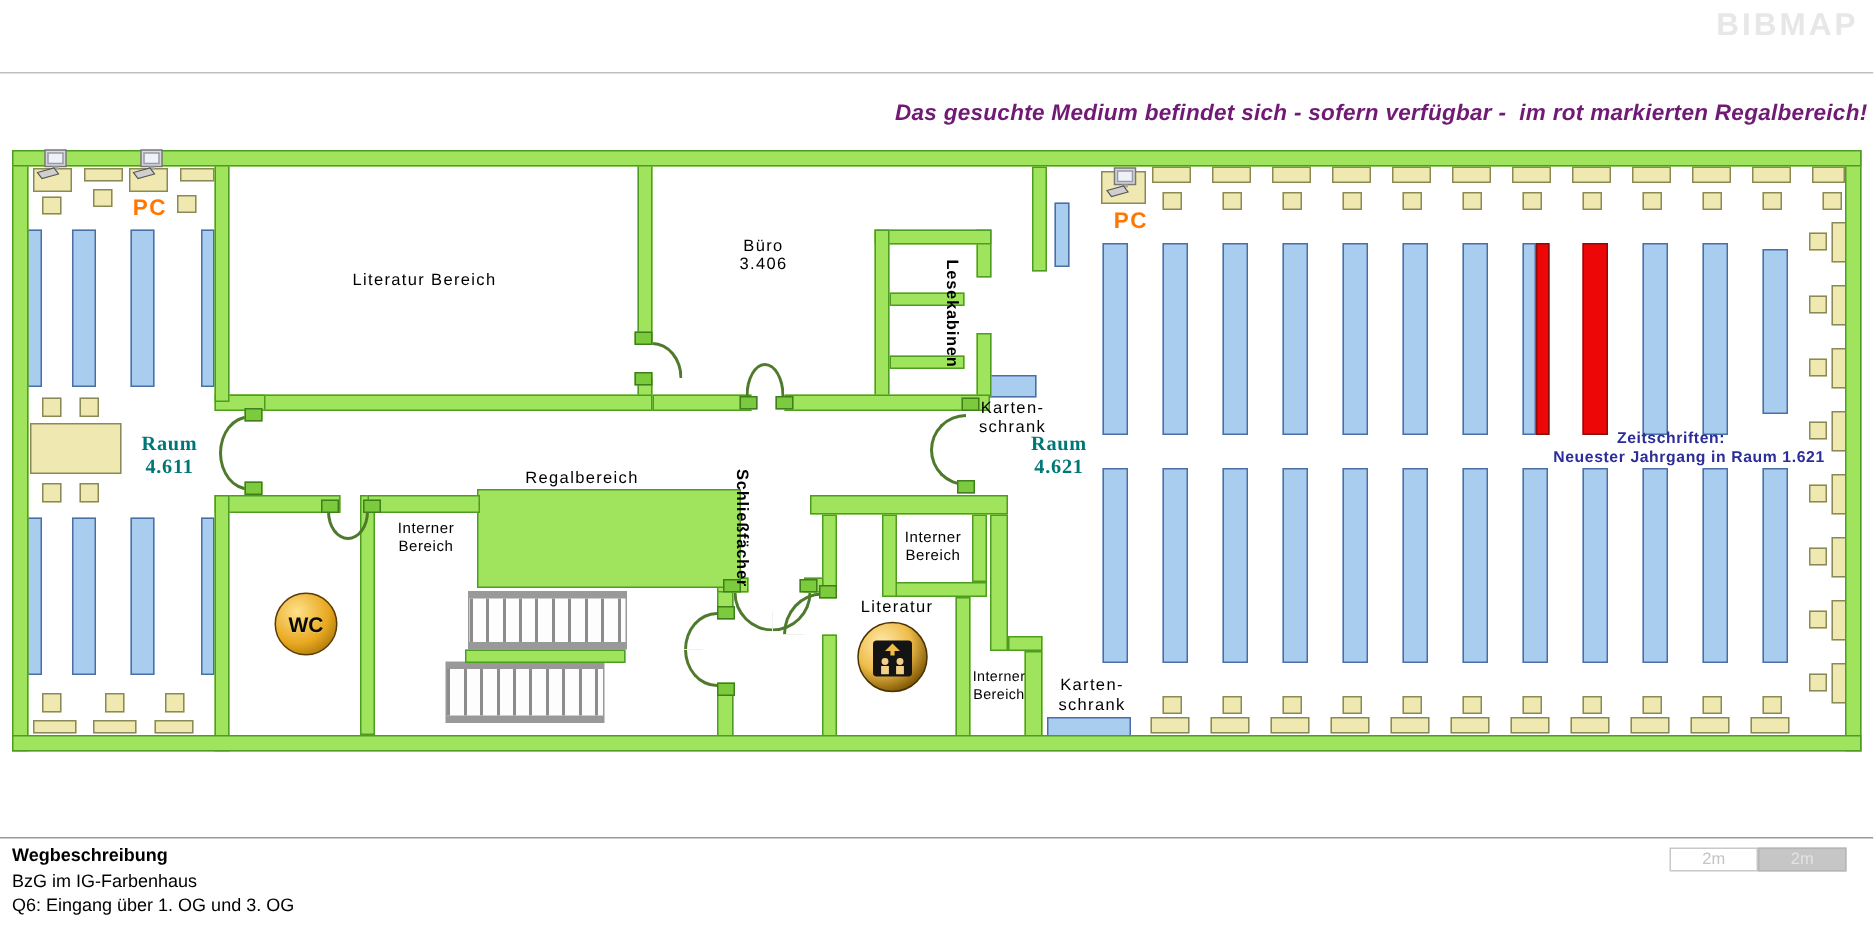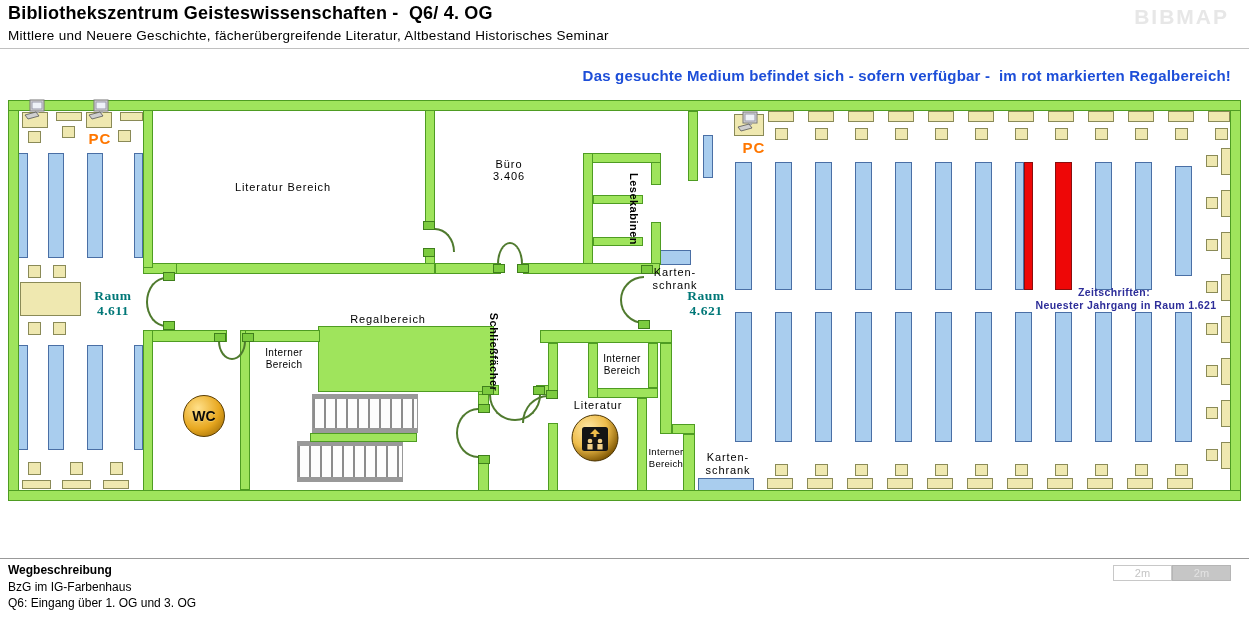--- a/index.html
+++ b/index.html
@@ -1,24 +1,24 @@
 <!DOCTYPE html>
 <html><head>
 <meta charset="utf-8">
 <style>
   html,body{margin:0;padding:0;background:#fff;}
   .page{position:relative;width:1249px;height:618px;background:#fff;
         font-family:"Liberation Sans",sans-serif;overflow:hidden;}
   .title{position:absolute;left:8px;top:3px;font-size:18px;font-weight:bold;letter-spacing:.2px;color:#000;white-space:pre;}
   .subtitle{position:absolute;left:8px;top:28px;font-size:13.5px;letter-spacing:.3px;color:#000;white-space:pre;}
-  .logo{position:absolute;right:20px;top:5px;font-size:21px;font-weight:bold;color:#e7e7e7;letter-spacing:2px;}
+  .logo{position:absolute;right:10px;top:5px;font-size:21px;font-weight:bold;color:#e7e7e7;letter-spacing:2px;}
   .divider{position:absolute;left:0;width:1249px;height:1px;background:#c0c0c0;}
   .top-divider{top:48px;}
   .bottom-divider{top:558px;background:#999;}
-  .notice{position:absolute;right:18px;top:67px;font-size:15px;font-weight:bold;color:#1d4ed8;letter-spacing:.2px;white-space:pre;}
+  .notice{position:absolute;right:4px;top:67px;font-size:15px;font-weight:bold;color:#701a75;letter-spacing:.2px;white-space:pre;font-style:italic;}
 
   
   .wall{position:absolute;background:#9FE45C;border:1px solid #4E9C22;box-sizing:border-box;}
   .hinge{position:absolute;width:12px;height:9px;background:#7CCB3F;border:1px solid #3F7F1C;box-sizing:border-box;z-index:2;}
   .arc{position:absolute;box-sizing:border-box;z-index:1;}
   .shelf{position:absolute;background:#A9CDEE;border:1px solid #4A6FA5;box-sizing:border-box;}
   .shelf-red{position:absolute;background:#EE0707;border:1px solid #8a0e0e;box-sizing:border-box;}
   .furn{position:absolute;background:#EFE8B0;border:1px solid #8A8A57;box-sizing:border-box;}
   .locker{position:absolute;background:#9a9a9a;border:1px solid #555;box-sizing:border-box;}
   .stairs{position:absolute;border-top:5px solid #999;border-bottom:5px solid #999;
@@ -54,22 +54,20 @@
   .scale-seg{position:absolute;top:565px;width:57px;height:14px;font-size:11px;line-height:14px;
              text-align:center;box-sizing:content-box;z-index:5;}
   .scale-left{left:1113px;background:#fff;border:1px solid #c8c8c8;color:#c4c4c4;}
   .scale-right{left:1172px;background:#c6c6c6;border:1px solid #b5b5b5;color:#e3e3e3;}
 </style>
 </head>
 <body>
 
 <div class="page">
 
-  <div class="title">Bibliothekszentrum Geisteswissenschaften -  Q6/ 4. OG</div>
-  <div class="subtitle">Mittlere und Neuere Geschichte, fächerübergreifende Literatur, Altbestand Historisches Seminar</div>
   <div class="logo">BIBMAP</div>
   <div class="divider top-divider"></div>
   <div class="notice">Das gesuchte Medium befindet sich - sofern verfügbar -  im rot markierten Regalbereich!</div>
 
   <div id="map">
       <div class="cabin" style="left: 442px; top: 331px; width: 31px; height: 47px;">
         <div class="cabin-inner"></div>
         <svg width="12" height="34" viewBox="0 0 12 34">
           <circle cx="6" cy="4" r="3" fill="#0a0a0a"></circle>
           <rect x="2.5" y="8" width="7" height="12" fill="#0a0a0a"></rect>

